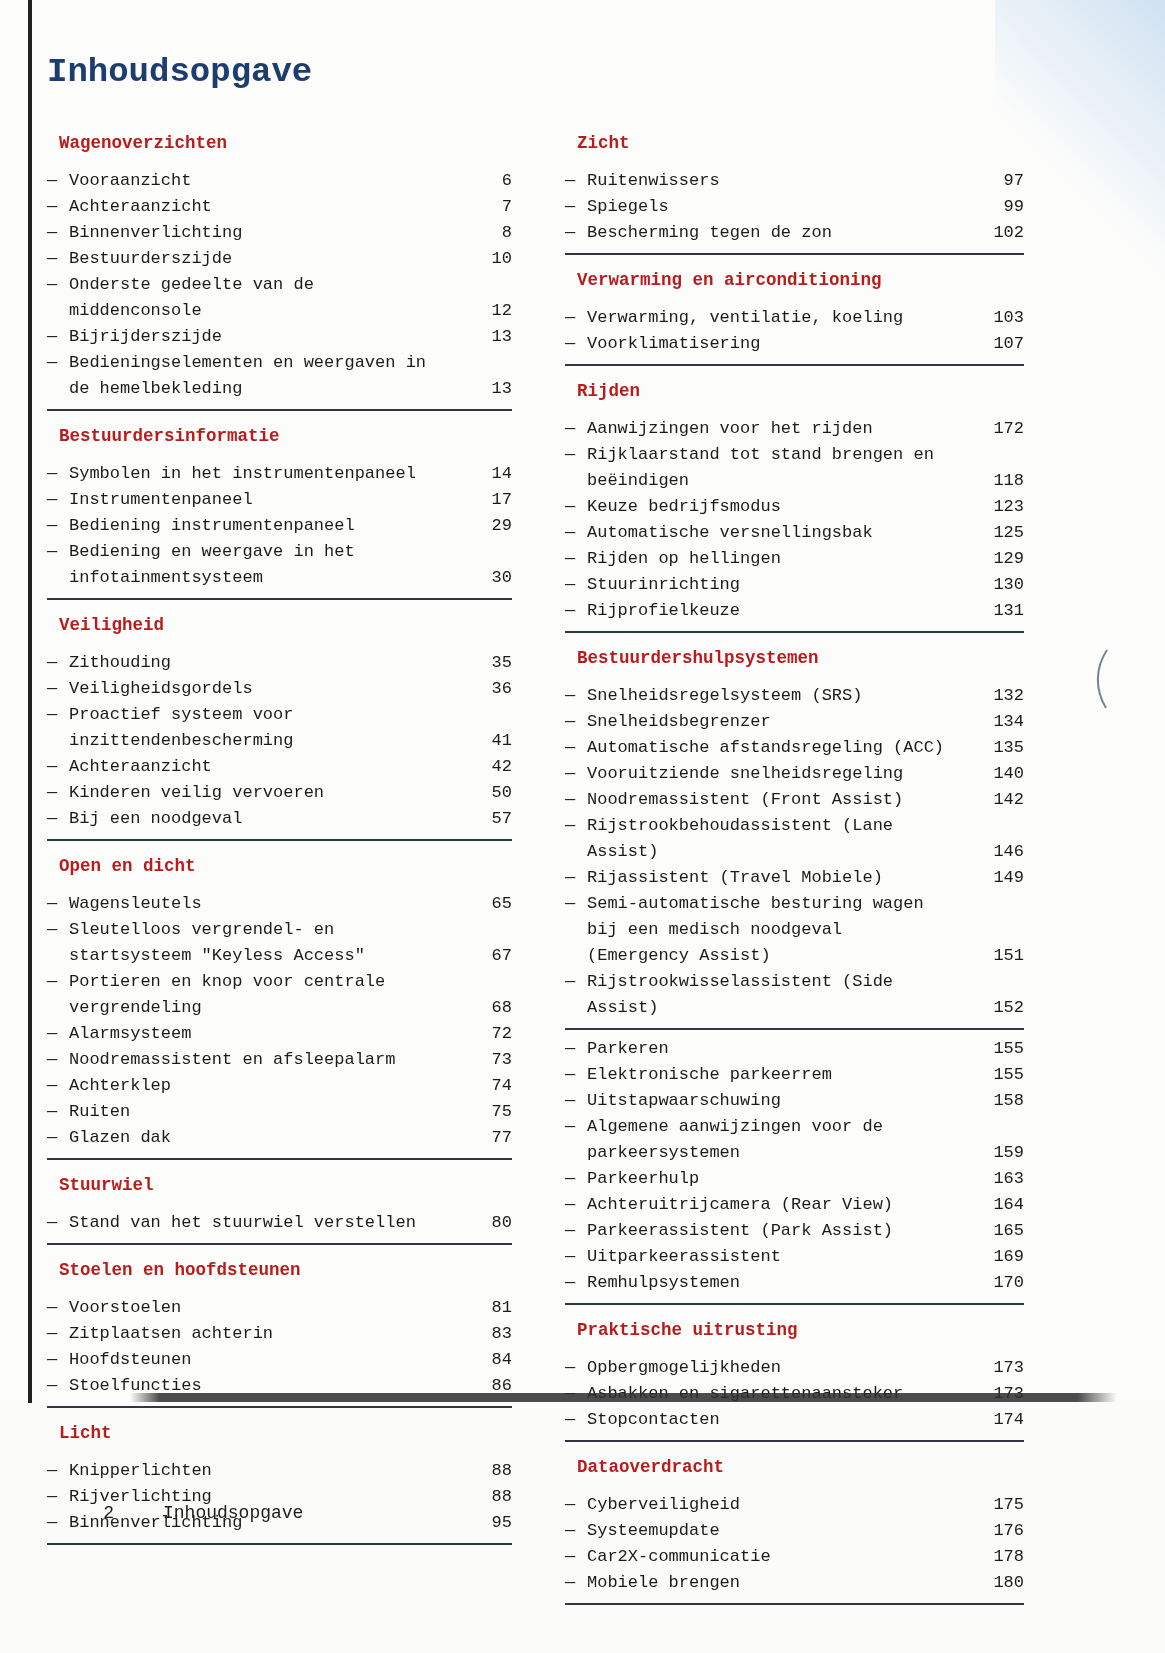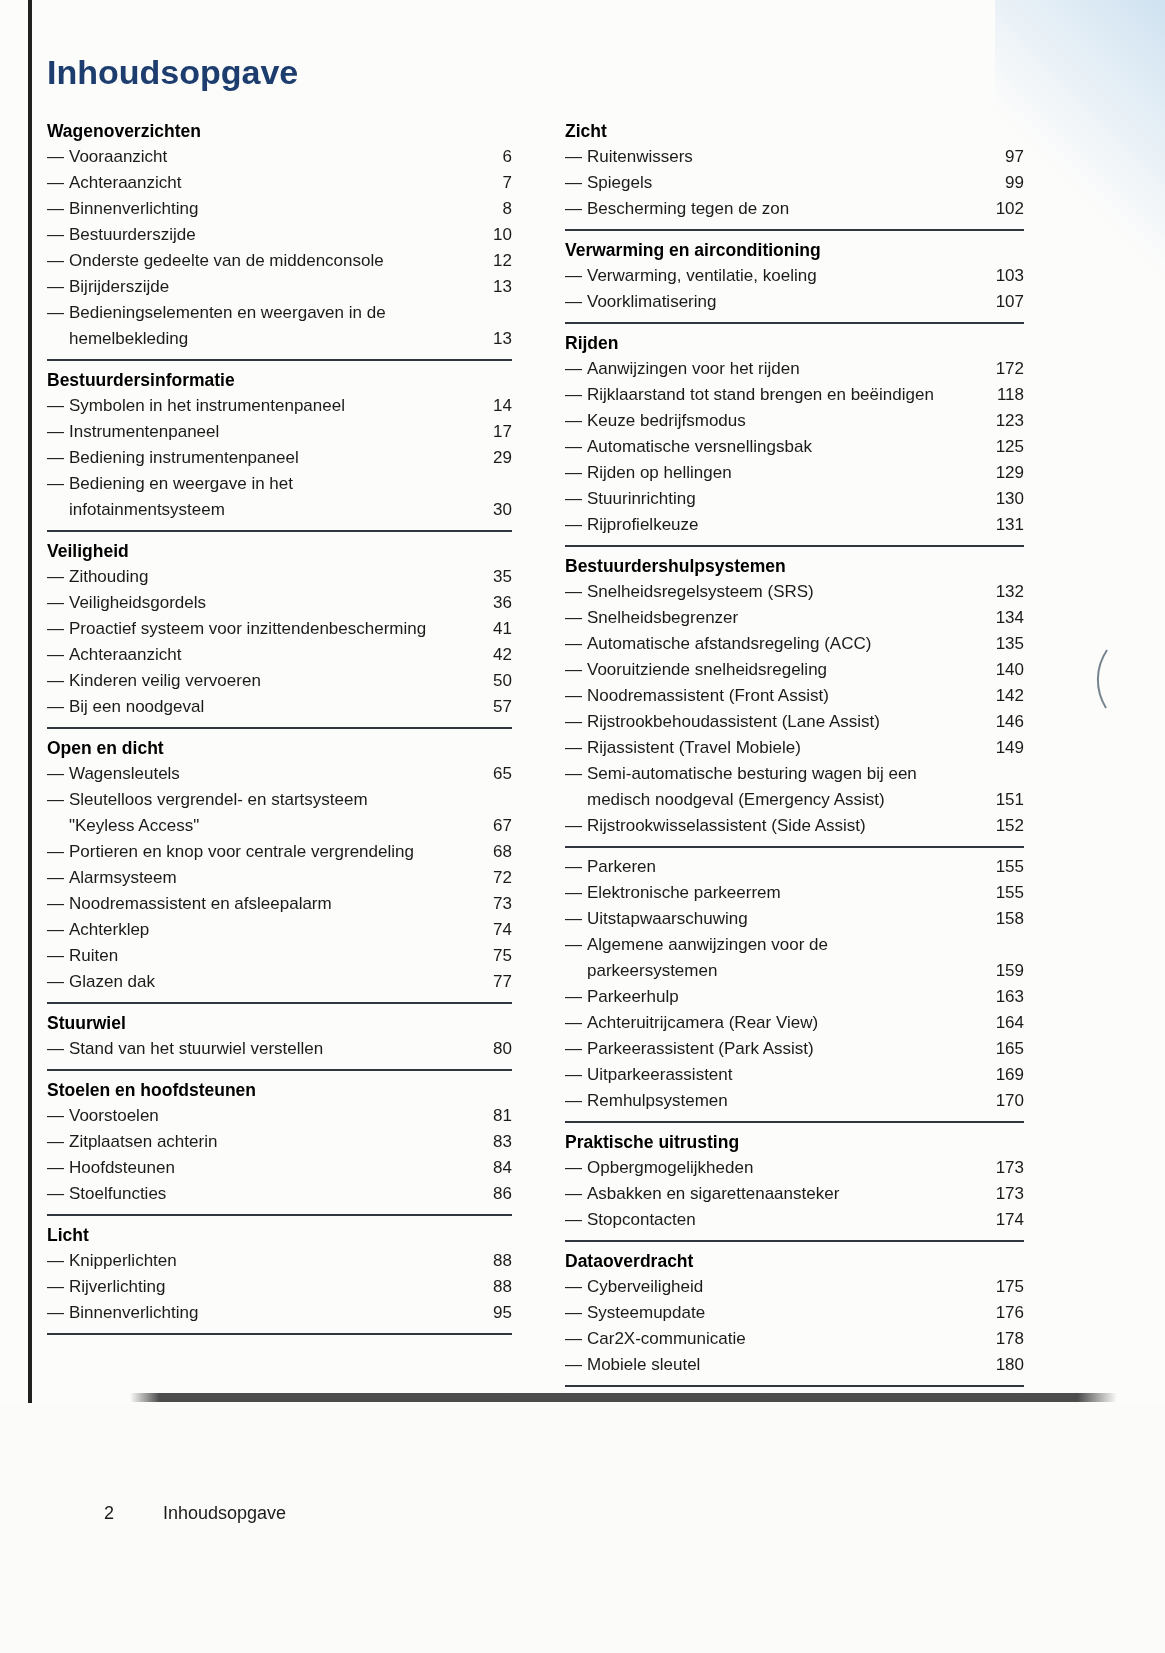--- a/index.html
+++ b/index.html
@@ -9,20 +9,21 @@
     height: 1653px;
     background: #fbfbfa;
     font-family: "Liberation Sans", sans-serif;
     overflow: hidden;
   }
   .page {
     position: relative;
     width: 1165px;
     height: 1403px;
     background: #fcfcfb;
+    font-family: Liberation Mono, monospace;
   }
   
   .scan-left-edge {
     position: absolute; left: 28px; top: 0; bottom: 0; width: 4px;
     background: #212121;
   }
   .scan-corner-tint {
     position: absolute; right: 0; top: 0; width: 170px; height: 280px;
     background: linear-gradient(225deg, #cfe2f1 0%, rgba(207,226,241,0.55) 28%, rgba(207,226,241,0) 62%);
   }
@@ -39,22 +40,22 @@
     margin: 0; line-height: 40px;
   }
 
   
   .toc-column { position: absolute; top: 118px; }
   .toc-column.left  { left: 47px;  width: 465px; }
   .toc-column.right { left: 565px; width: 459px; }
 
   .toc-section { margin: 0 0 6px 0; }
   .section-header {
-    font-size: 17.5px; font-weight: 700; color: #000000;
-    line-height: 26px; margin: 0;
+    font-size: 17.5px; font-weight: 700; color: #b91c1c;
+    line-height: 26px; margin: 12px;
   }
   .toc-row {
     display: flex; align-items: flex-end;
     font-size: 17px; line-height: 26px; color: #1b1b1b;
   }
   .dash { flex: none; width: 22px; align-self: flex-start; }
   .toc-label { max-width: 365px; }
   .toc-page { margin-left: auto; text-align: right; padding-left: 8px; }
   .section-rule {
     height: 0; border-bottom: 2px solid #30373f; margin-top: 7px;
@@ -480,21 +481,21 @@
           <span class="toc-label">Systeemupdate</span>
           <span class="toc-page">176</span>
         </div>
         <div class="toc-row">
           <span class="dash">—</span>
           <span class="toc-label">Car2X-communicatie</span>
           <span class="toc-page">178</span>
         </div>
         <div class="toc-row">
           <span class="dash">—</span>
-          <span class="toc-label">Mobiele sleutel</span>
+          <span class="toc-label">Mobiele brengen</span>
           <span class="toc-page">180</span>
         </div>
         <div class="section-rule"></div>
       </div>
     </div>
 
   <div class="footer-page-number">2</div>
   <div class="footer-divider"></div>
   <div class="footer-label">Inhoudsopgave</div>
 

